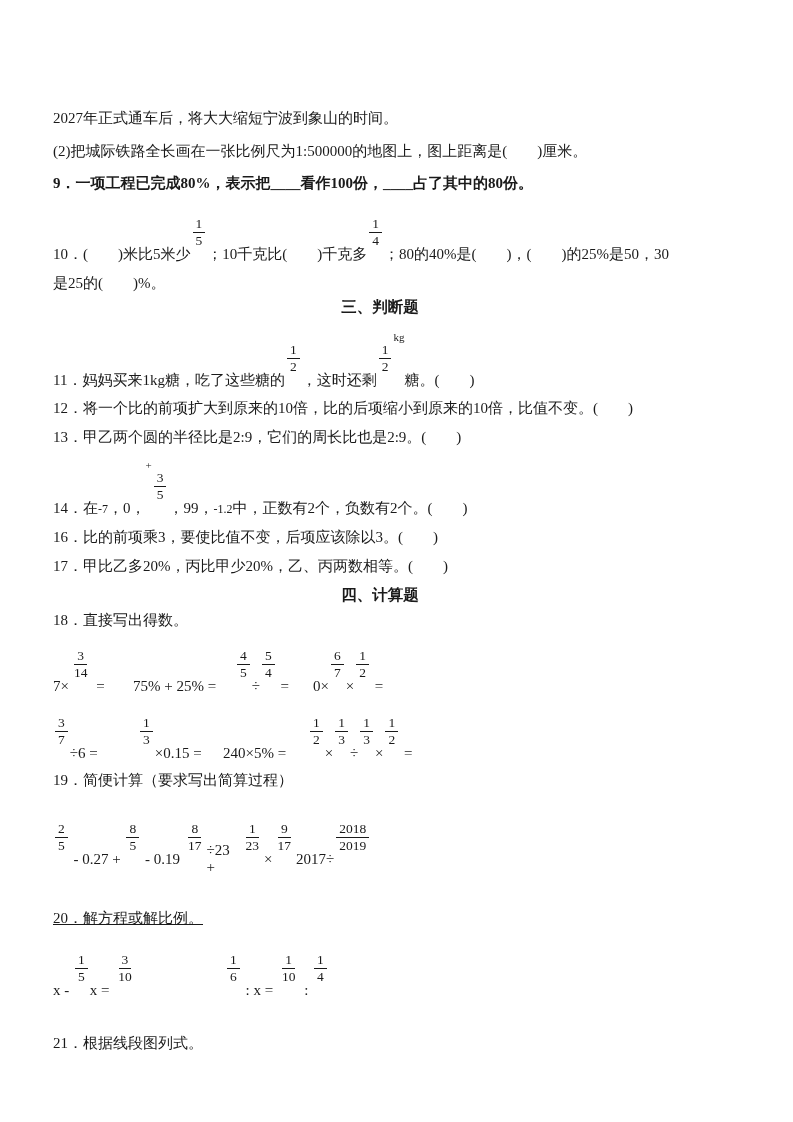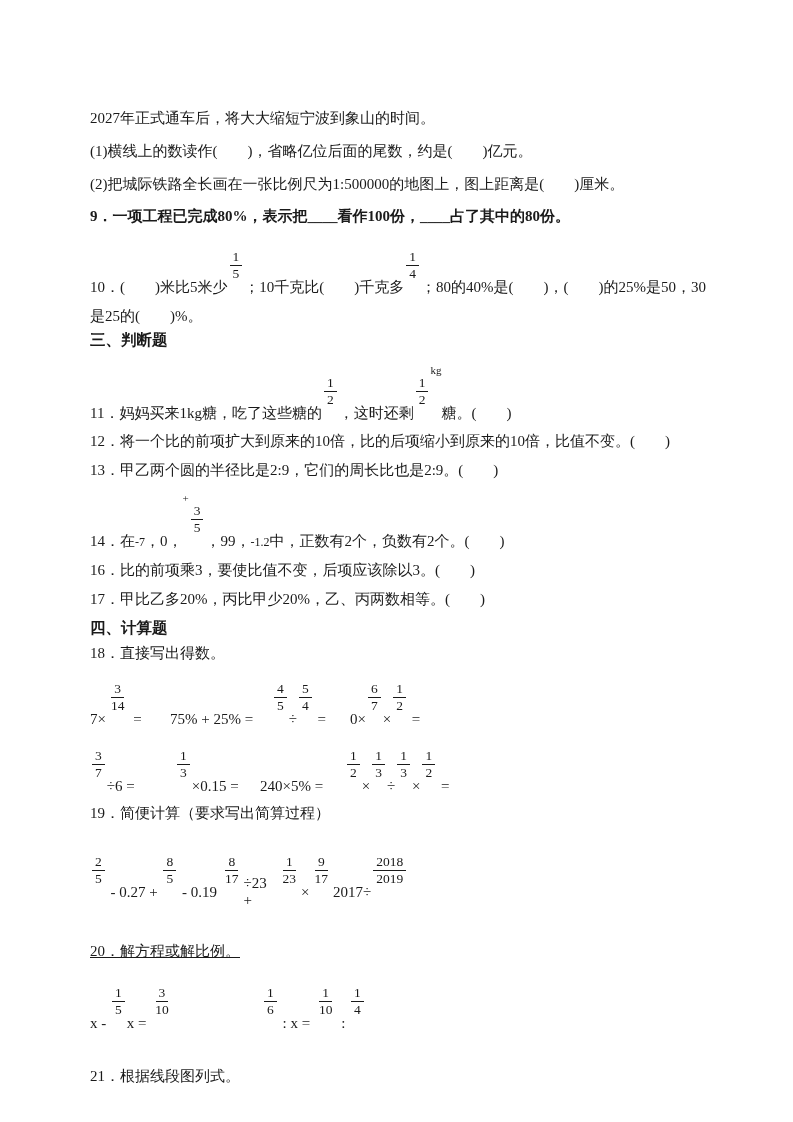--- a/index.html
+++ b/index.html
@@ -11,32 +11,33 @@
     width: 793px;
     height: 1122px;
     font-family: "Liberation Serif", "DejaVu Serif", serif;
     color: #1a1a1a;
     overflow: hidden;
   }
   .page {
     box-sizing: border-box;
     width: 793px;
     height: 1122px;
-    padding: 108px 86px 0 90px;
+    padding: 108px 86px 0 53px;
   }
   .t-line {
     margin: 0;
     font-size: 15px;
     line-height: 20px;
     white-space: pre-wrap;
   }
   .sec-title {
     font-family: "Liberation Sans", "DejaVu Sans", sans-serif;
     font-weight: bold;
     font-size: 15.5px;
+    text-align: center;
   }
   
   .frac-line {
     display: flex;
     align-items: center;
     flex-wrap: wrap;
     min-height: 40px;
     font-size: 15px;
   }
   .run { white-space: pre-wrap; margin-top: 44px; }
@@ -87,21 +88,20 @@
   .mt4  { margin-top: 4px; }
   .mt32 { margin-top: 32px; text-decoration: underline; }
   .mt34 { margin-top: 34px; }
 </style>
 </head>
 <body>
 
 <div class="page">
 
   <p class="t-line">2027年正式通车后，将大大缩短宁波到象山的时间。</p>
-  <p class="t-line mt13">(1)横线上的数读作(　　)，省略亿位后面的尾数，约是(　　)亿元。</p>
   <p class="t-line mt13">(2)把城际铁路全长画在一张比例尺为1:500000的地图上，图上距离是(　　)厘米。</p>
   <p class="t-line mt12">9．一项工程已完成80%，表示把____看作100份，____占了其中的80份。</p>
 
   <div class="frac-line mt8">
       <span class="run">10．(　　)米比5米少</span>
       <span class="frac">
         <span class="num">1</span>
         <span class="den">5</span>
       </span>
       <span class="run">；10千克比(　　)千克多</span>

